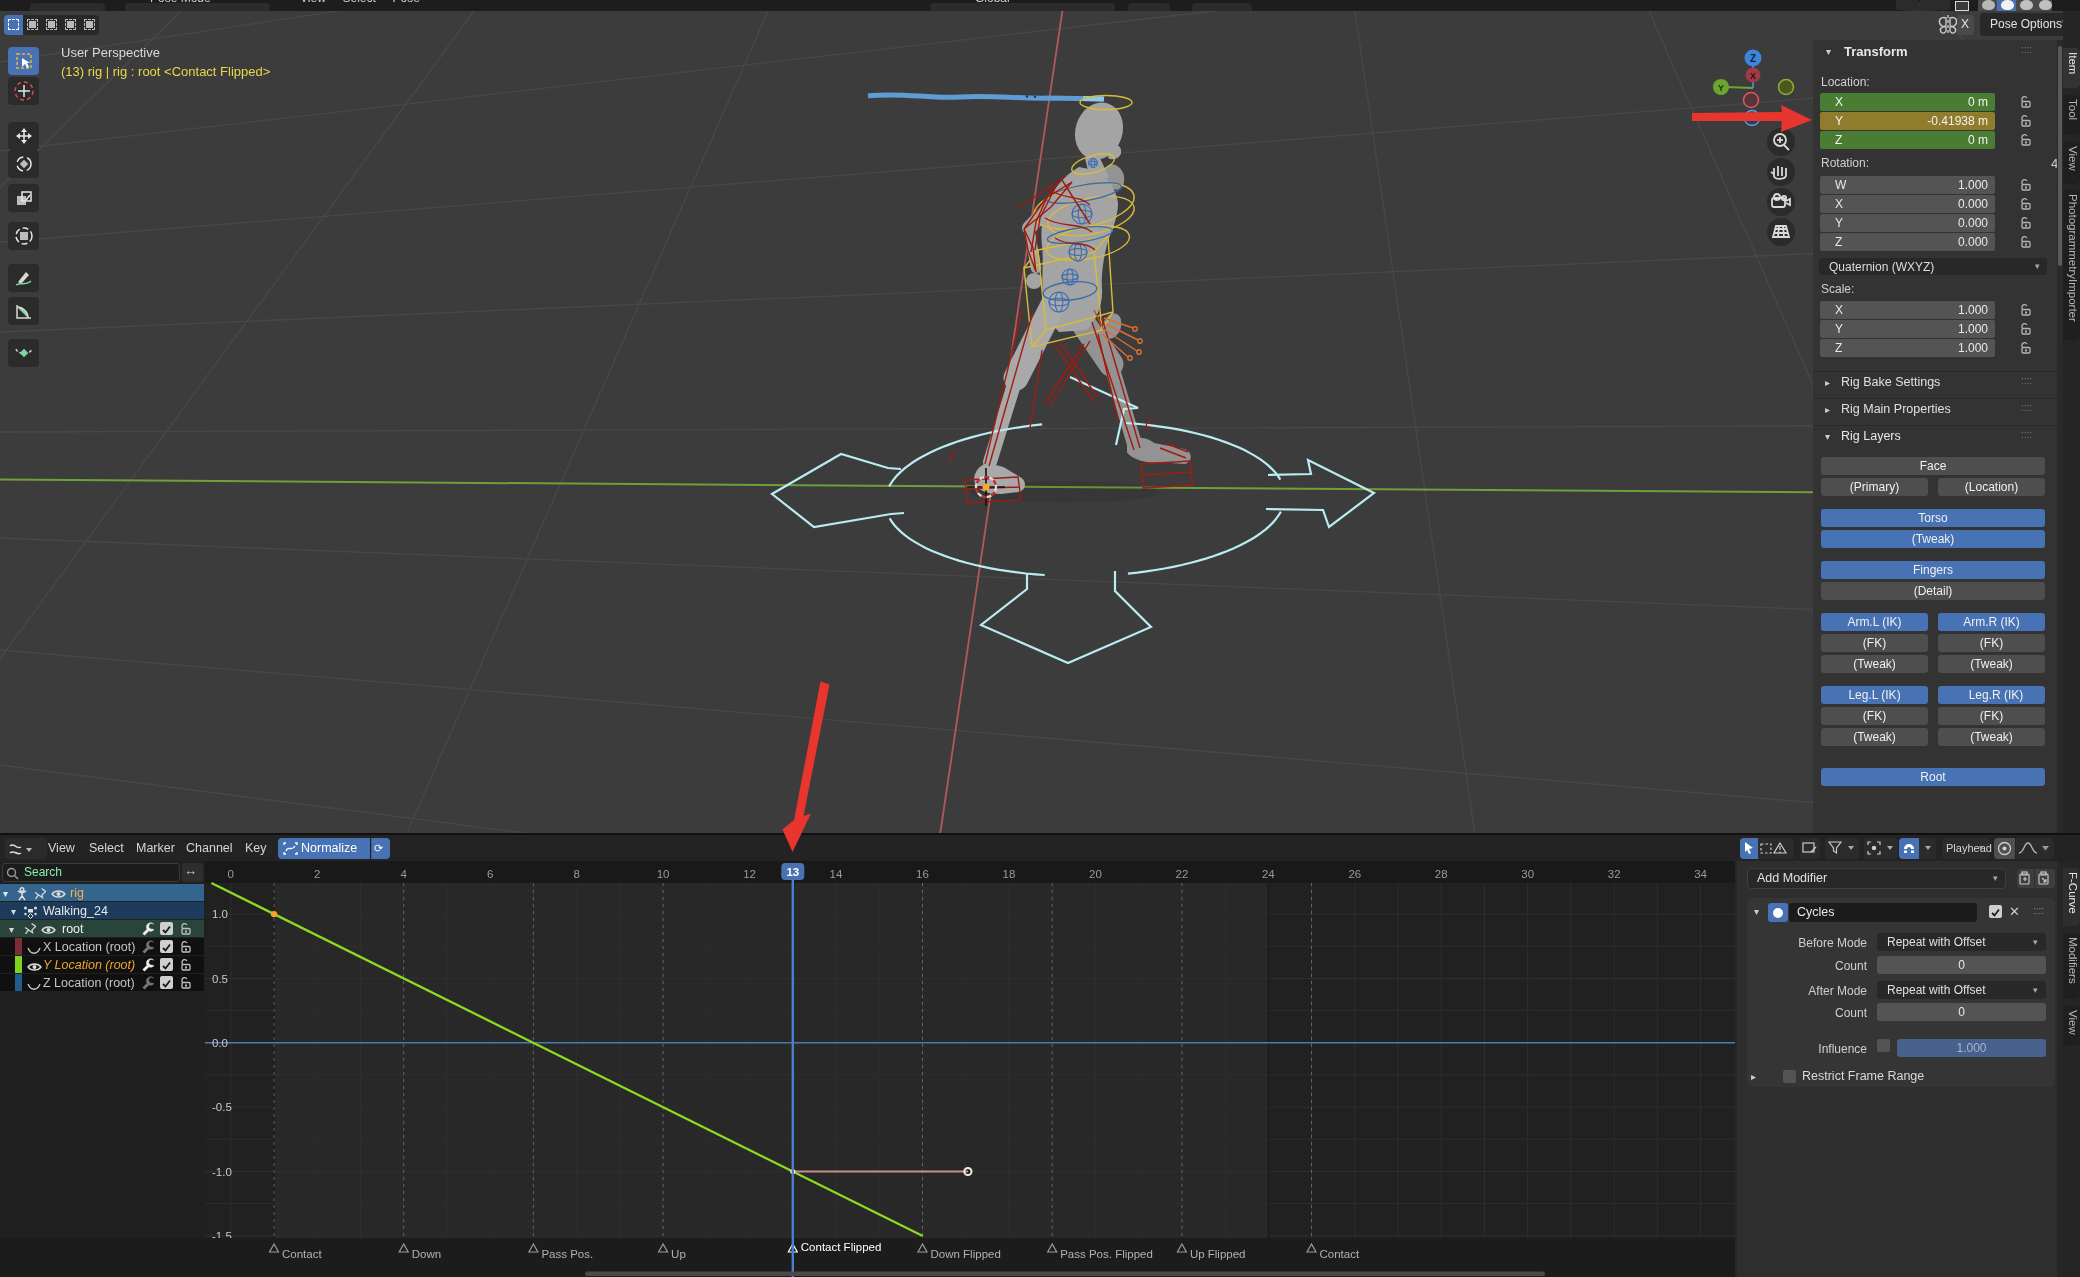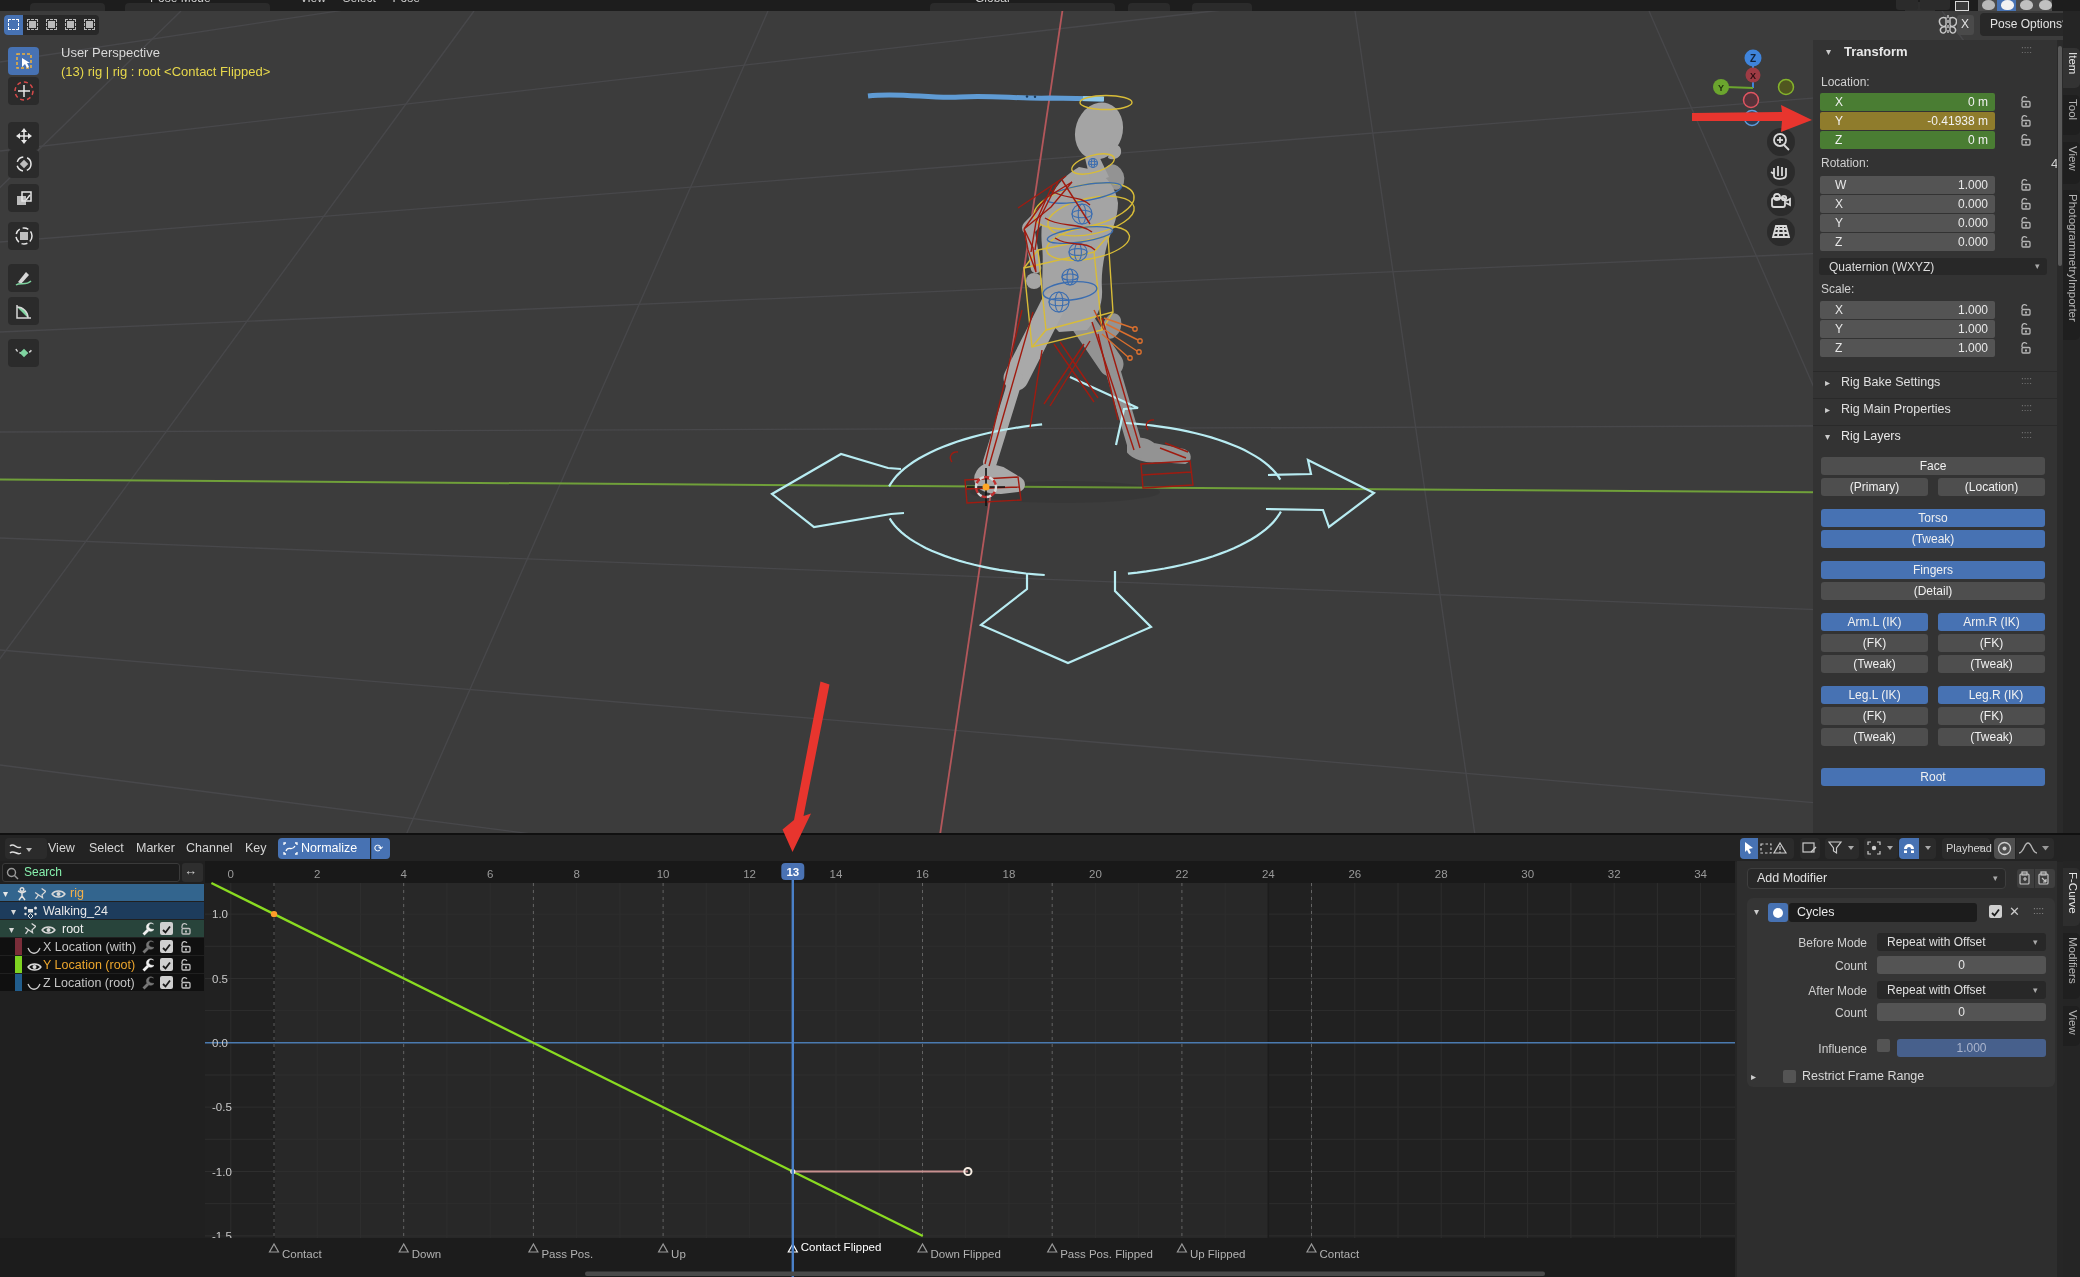--- a/index.html
+++ b/index.html
@@ -699,41 +699,41 @@
               <path d="M4,6 L4,4.2 A2.6,2.6 0 0 1 8.9,3.0"></path>
               <rect x="7" y="8.5" width="2" height="2" fill="#c0c0c0" stroke="none"></rect>
             </g>
           </svg></div>
       </div>
       <div class="abs" style="left:0;top:77px;width:204px;height:17px;background:#101010;">
         <div class="abs" style="left:15px;top:0px;width:7px;height:17px;background:#7a2d39;"></div>
         <div class="abs" style="left:27px;top:4px;"><svg width="14" height="10" viewBox="0 0 14 10">
             <path d="M1,2 C4,9 10,9 13,2" stroke="#cfcfcf" fill="none" stroke-width="1.3"></path>
           </svg></div>
-        <div class="txt" style="left:43px;top:2px;font-size:12.5px;color:#c5c5c5;">X Location (with)</div>
+        <div class="txt" style="left:43px;top:2px;font-size:12.5px;color:#c5c5c5;">X Location (root)</div>
         <div class="abs" style="left:141px;top:2px;"><svg width="14" height="14" viewBox="0 0 14 14">
             <g stroke="#777777">
               <line x1="2.5" y1="12.5" x2="7" y2="8" stroke-width="2.8"></line>
               <path d="M12.5,2 A4.2,4.2 0 1 0 13,7.5 L9.5,7 L7.5,5 L8.5,1.8 A4.2,4.2 0 0 1 12.5,2 Z" fill="#777777" stroke-width="0.5"></path>
             </g>
           </svg></div>
         <div class="abs" style="left:160px;top:2px;">
           <div class="abs" style="width:13px;height:13px;background:#cfcfcf;border-radius:2px;"><svg width="13" height="13" viewBox="0 0 13 13">
               <path d="M3,7 L5.5,9.5 L10,3.5" stroke="#1a1a1a" fill="none" stroke-width="1.8"></path>
             </svg></div>
         </div>
         <div class="abs" style="left:178px;top:2px;"><svg width="14" height="14" viewBox="0 0 14 14">
             <g stroke="#c0c0c0" fill="none" stroke-width="1.3">
               <rect x="4" y="6.5" width="8" height="5.5" rx="1"></rect>
               <path d="M4,6 L4,4.2 A2.6,2.6 0 0 1 8.9,3.0"></path>
               <rect x="7" y="8.5" width="2" height="2" fill="#c0c0c0" stroke="none"></rect>
             </g>
           </svg></div>
       </div>
-      <div class="abs" style="left:0;top:95px;width:204px;height:17px;background:#101010;">
+      <div class="abs" style="left:0;top:95px;width:204px;height:17px;background:#101010;font-style:italic;">
         <div class="abs" style="left:15px;top:0px;width:7px;height:17px;background:#7ed321;"></div>
         <div class="abs" style="left:27px;top:4px;"><svg width="15" height="14" viewBox="0 0 15 14">
             <path d="M1,7 C4,3 11,3 14,7 C11,11 4,11 1,7 Z" stroke="#d8d8d8" fill="none" stroke-width="1.3"></path>
             <circle cx="7.5" cy="7" r="2" fill="#d8d8d8"></circle>
           </svg></div>
         <div class="txt" style="left:43px;top:2px;font-size:12.5px;color:#eda62d;">Y Location (root)</div>
         <div class="abs" style="left:141px;top:2px;"><svg width="14" height="14" viewBox="0 0 14 14">
             <g stroke="#f0f0f0">
               <line x1="2.5" y1="12.5" x2="7" y2="8" stroke-width="2.8"></line>
               <path d="M12.5,2 A4.2,4.2 0 1 0 13,7.5 L9.5,7 L7.5,5 L8.5,1.8 A4.2,4.2 0 0 1 12.5,2 Z" fill="#f0f0f0" stroke-width="0.5"></path>

